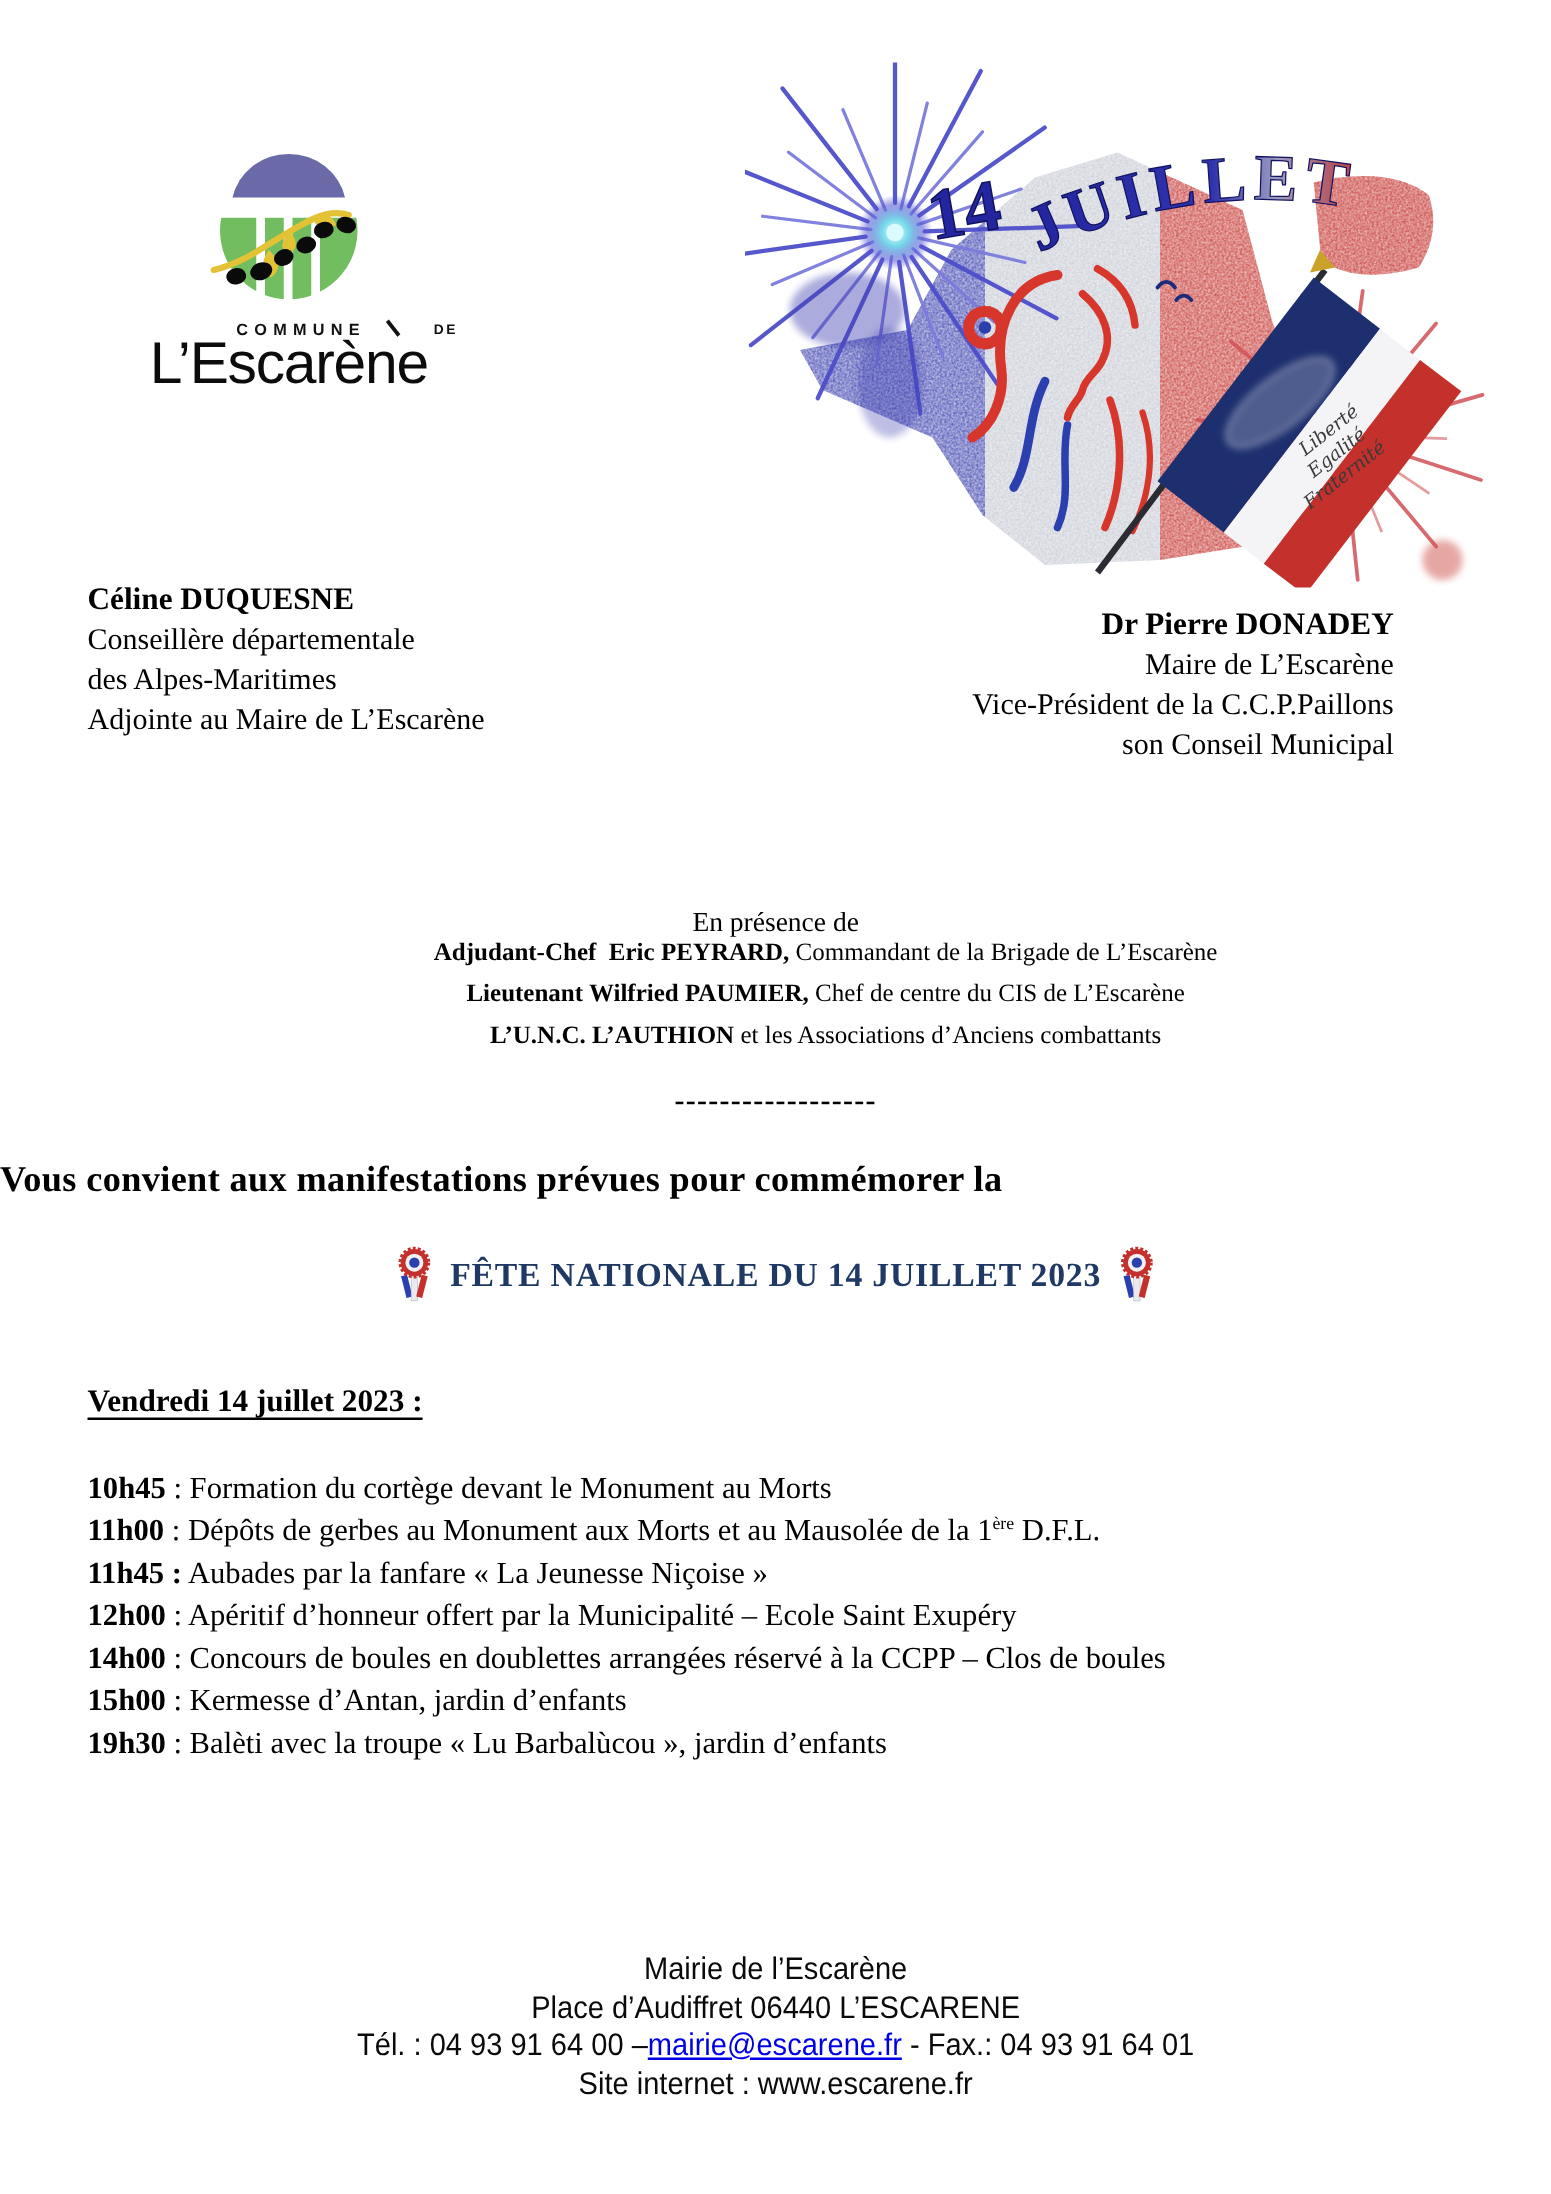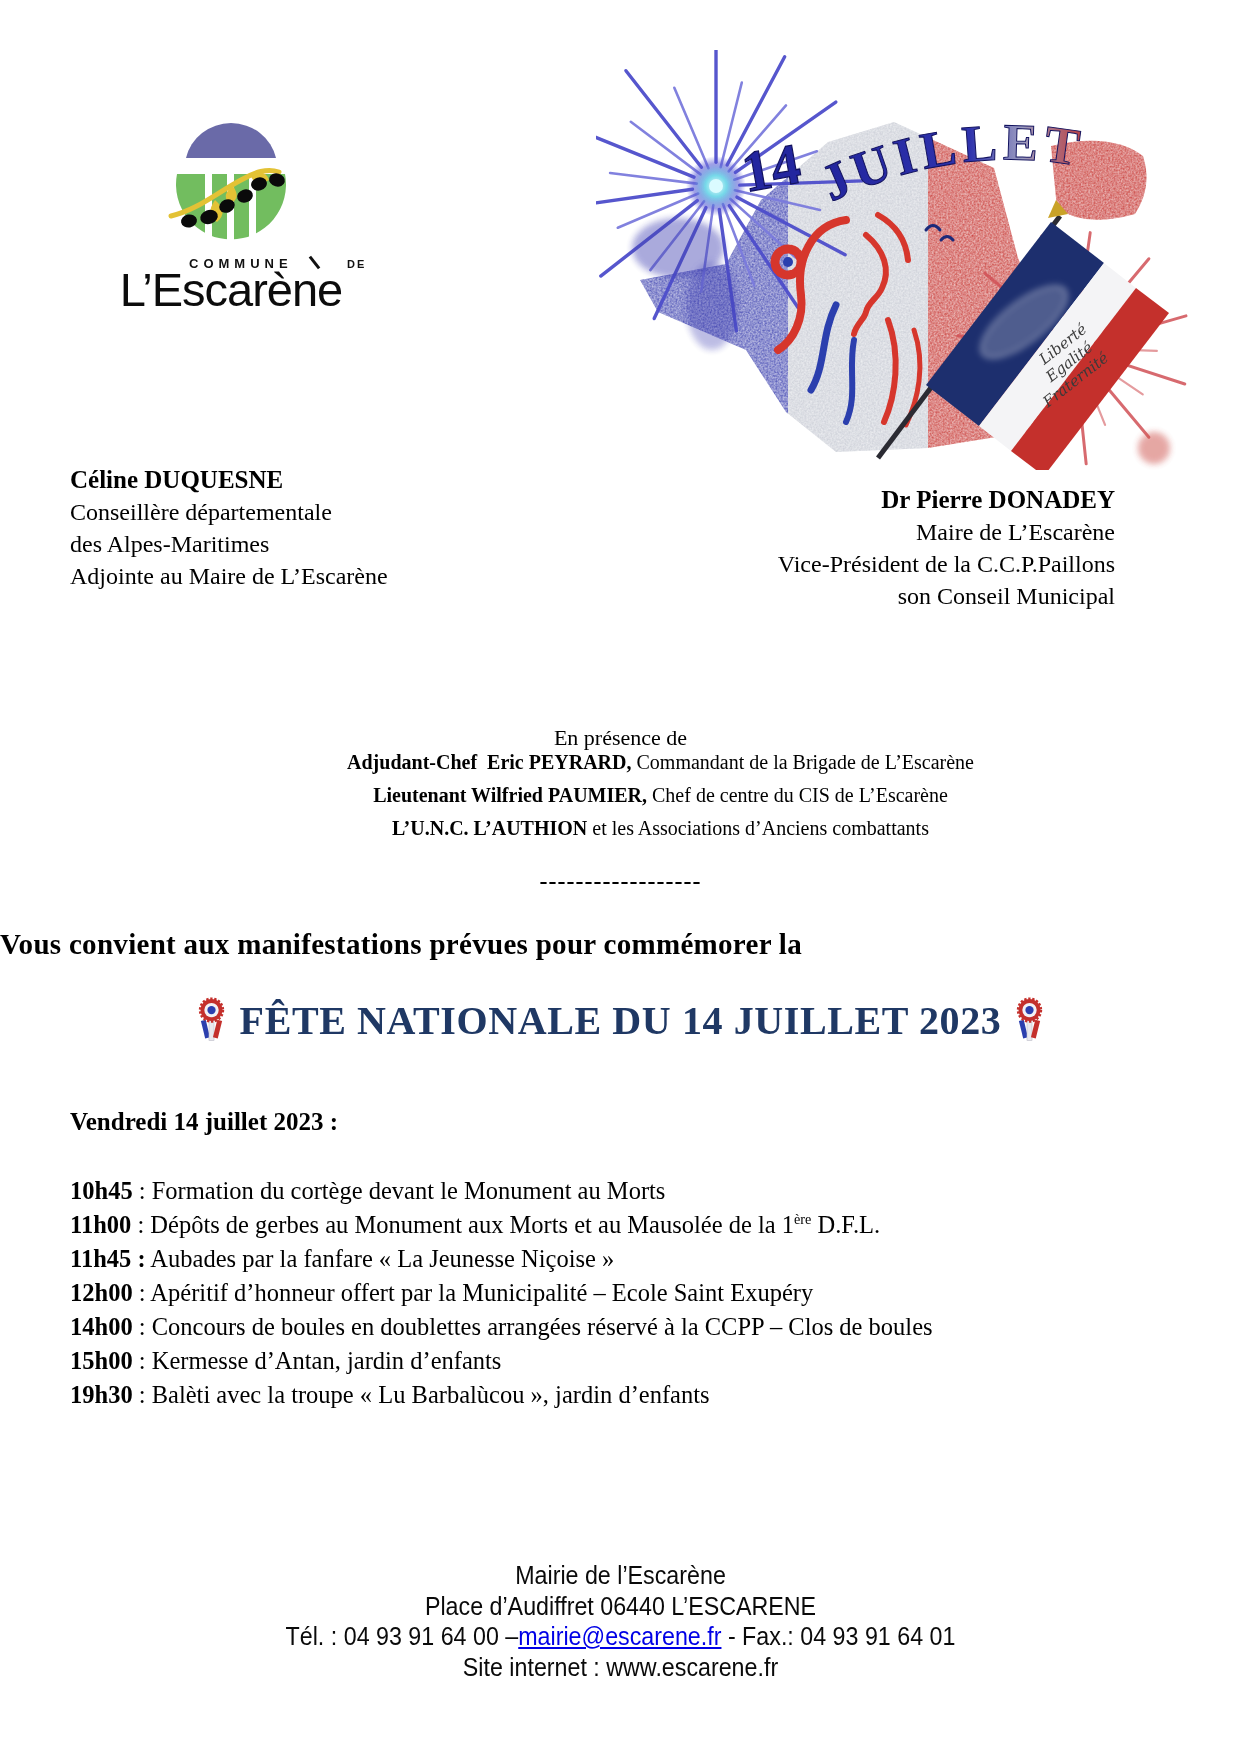--- a/index.html
+++ b/index.html
@@ -33,25 +33,25 @@
   .presence-intro{position:absolute;left:0;top:684px;width:100%;text-align:center;font-size:22px;margin-top:41px;}
   .officers{position:absolute;left:0;top:746px;width:100%;text-align:center;font-size:20px;line-height:33px;margin-left:40px;}
   .separator{position:absolute;left:0;top:868px;width:100%;text-align:center;font-size:24px;
              font-weight:bold;letter-spacing:1px;}
 
   
   .invitation{position:absolute;left:0;top:928px;width:100%;text-align:left;
               font-weight:bold;font-size:29px;letter-spacing:0.3px;}
   .title-row{position:absolute;left:0;top:996px;width:100%;display:flex;justify-content:center;
              align-items:center;gap:15px;}
-  .title-text{font-weight:bold;font-size:40px;letter-spacing:0.6px;}
+  .title-text{font-weight:bold;font-size:27px;letter-spacing:0.6px;}
 
   
   .sched-heading{position:absolute;left:70px;top:1108px;font-size:25px;font-weight:bold;
-                 text-underline-offset:5px;}
+                 text-decoration:underline;text-underline-offset:5px;}
   .schedule{position:absolute;left:70px;top:1174px;font-size:24.5px;line-height:34px;}
   .schedule sup{font-size:0.58em;vertical-align:super;line-height:0;}
 
   
   .footer{position:absolute;left:0;top:1560px;width:100%;text-align:center;
           font-family:Liberation Sans, sans-serif;font-size:25px;line-height:30.5px;color:#0a0a0a;}
   .footer .f-line{transform:scaleX(0.93);transform-origin:50% 50%;}
   .footer a{text-decoration:underline;}
 </style>
 </head>

